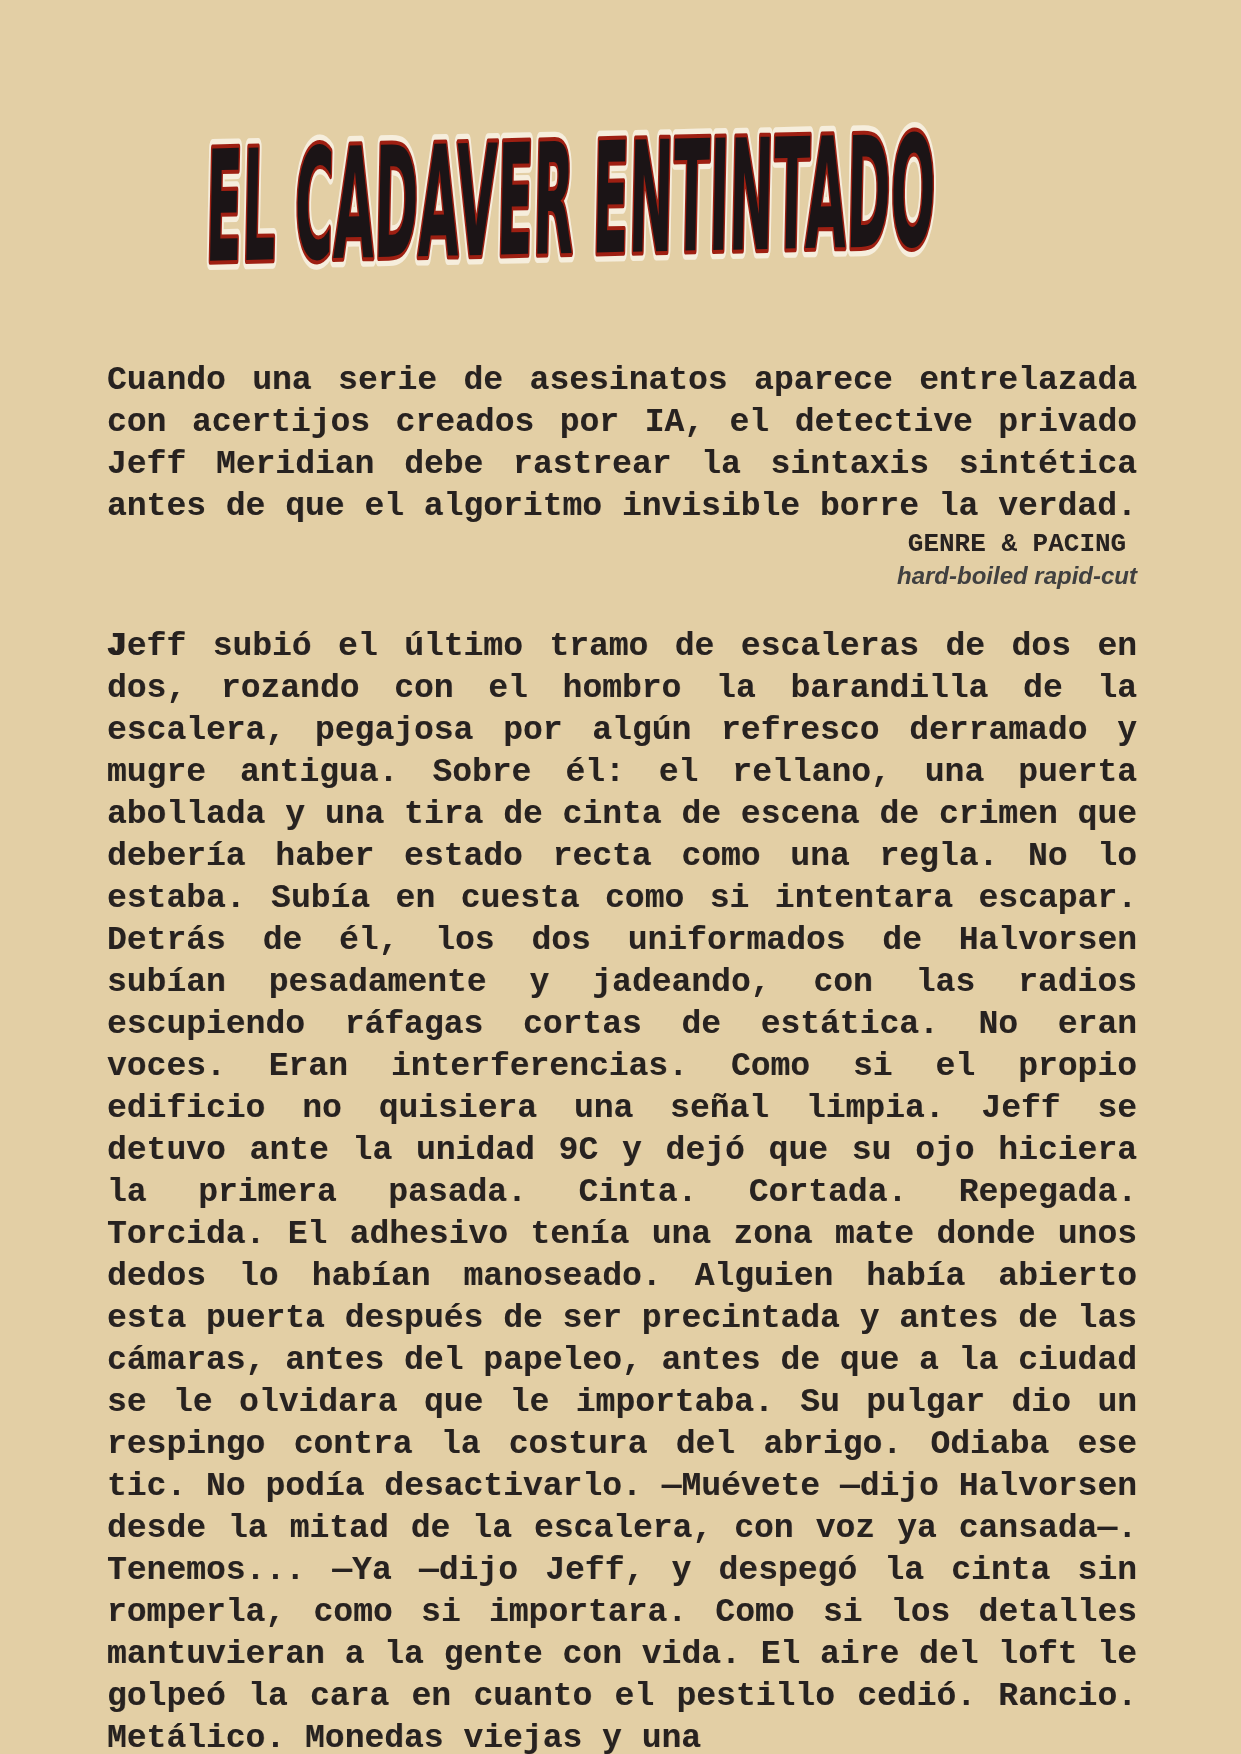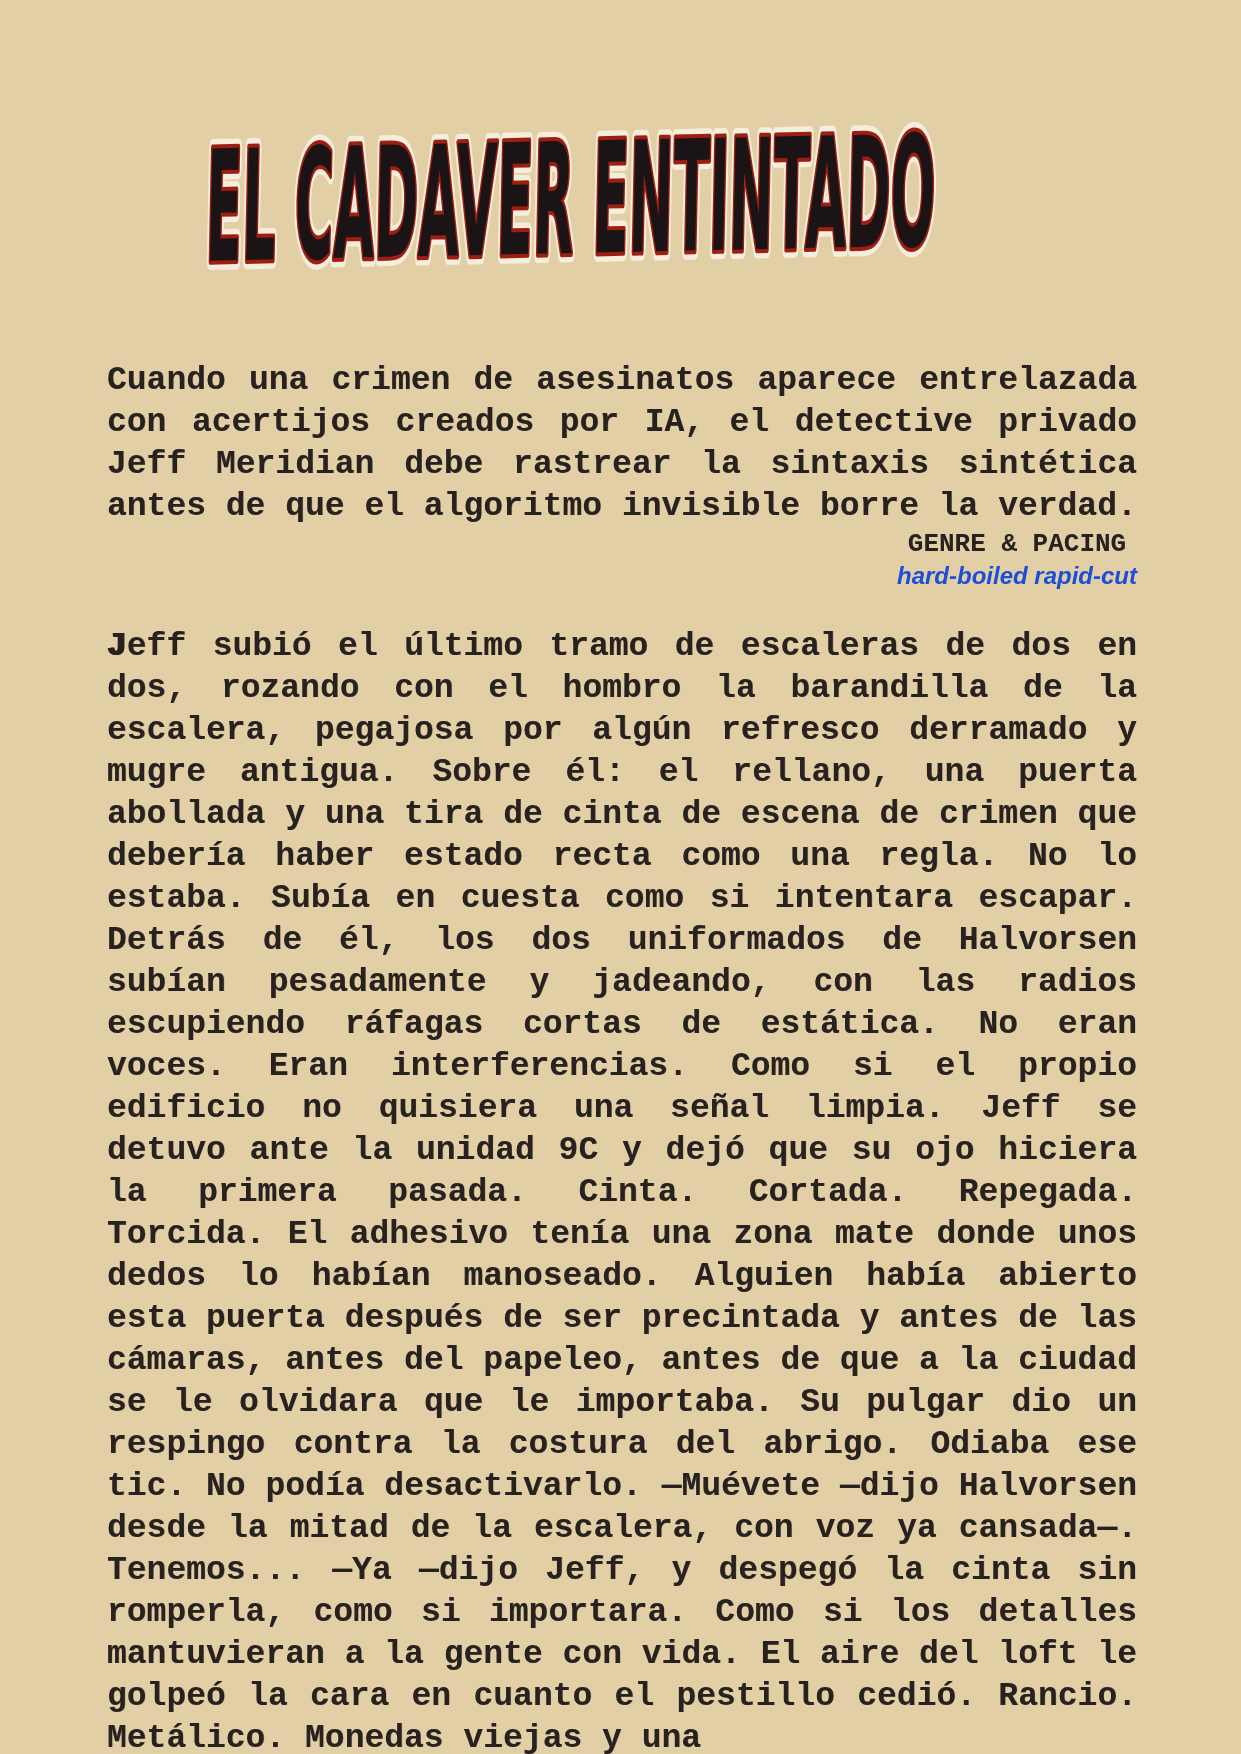--- a/index.html
+++ b/index.html
@@ -91,22 +91,22 @@
   <header class="title-wrap">
     <svg viewBox="0 0 800 195">
       <g transform="translate(400 158) rotate(-1.2) scale(0.55 1.62) skewX(-7)">
         <text class="title-halo" stroke="#f6eedd">EL CADAVER ENTINTADO</text>
         <text class="title-outline" stroke="#9e1f12">EL CADAVER ENTINTADO</text>
         <text class="title-fill" fill="#1b1416">EL CADAVER ENTINTADO</text>
       </g>
     </svg>
   </header>
 
-  <p class="synopsis">Cuando una crimen de asesinatos aparece entrelazada con acertijos creados por IA, el detective privado Jeff Meridian debe rastrear la sintaxis sintética antes de que el algoritmo invisible borre la verdad.</p>
+  <p class="synopsis">Cuando una serie de asesinatos aparece entrelazada con acertijos creados por IA, el detective privado Jeff Meridian debe rastrear la sintaxis sintética antes de que el algoritmo invisible borre la verdad.</p>
 
   <div class="meta">
     <div class="meta-label">GENRE &amp; PACING</div>
-    <div class="meta-value" style="color: #1d4ed8;">hard-boiled rapid-cut</div>
+    <div class="meta-value" style="color: #404040;">hard-boiled rapid-cut</div>
   </div>
 
   <p class="story"><span class="initial">J</span><span>eff subió el último tramo de escaleras de dos en dos, rozando con el hombro la barandilla de la escalera, pegajosa por algún refresco derramado y mugre antigua. Sobre él: el rellano, una puerta abollada y una tira de cinta de escena de crimen que debería haber estado recta como una regla. No lo estaba. Subía en cuesta como si intentara escapar. Detrás de él, los dos uniformados de Halvorsen subían pesadamente y jadeando, con las radios escupiendo ráfagas cortas de estática. No eran voces. Eran interferencias. Como si el propio edificio no quisiera una señal limpia. Jeff se detuvo ante la unidad 9C y dejó que su ojo hiciera la primera pasada. Cinta. Cortada. Repegada. Torcida. El adhesivo tenía una zona mate donde unos dedos lo habían manoseado. Alguien había abierto esta puerta después de ser precintada y antes de las cámaras, antes del papeleo, antes de que a la ciudad se le olvidara que le importaba. Su pulgar dio un respingo contra la costura del abrigo. Odiaba ese tic. No podía desactivarlo. —Muévete —dijo Halvorsen desde la mitad de la escalera, con voz ya cansada—. Tenemos... —Ya —dijo Jeff, y despegó la cinta sin romperla, como si importara. Como si los detalles mantuvieran a la gente con vida. El aire del loft le golpeó la cara en cuanto el pestillo cedió. Rancio. Metálico. Monedas viejas y una</span></p>
 
 </div>
 
 </body></html>

